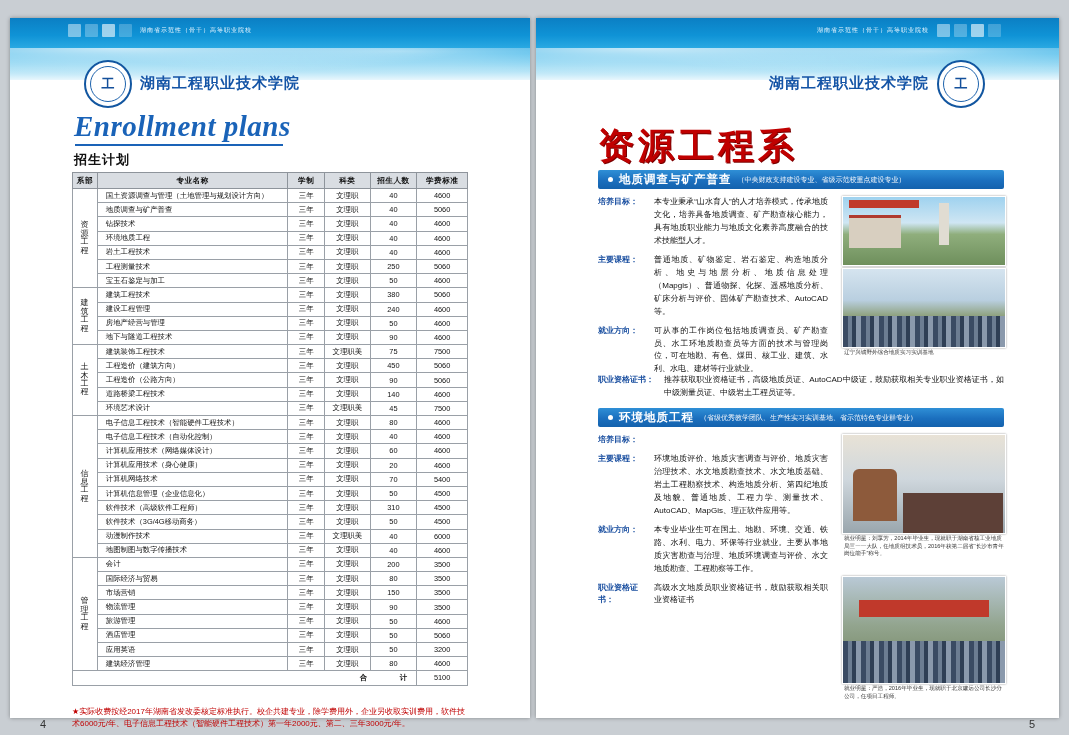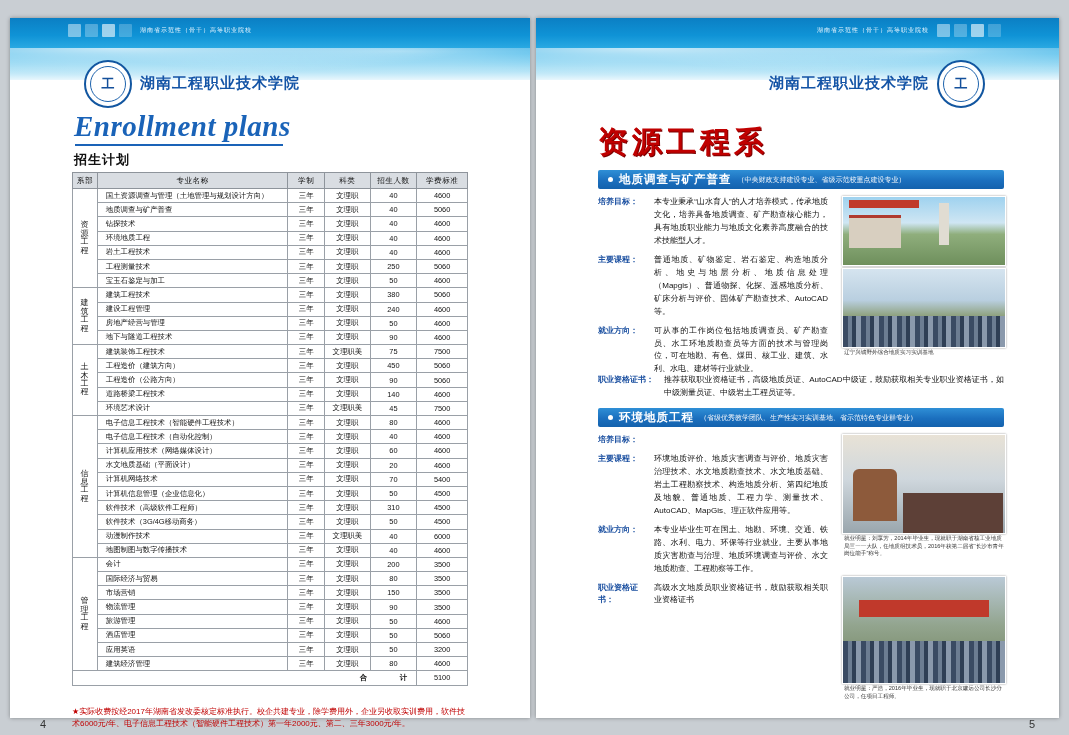--- a/index.html
+++ b/index.html
@@ -38,33 +38,33 @@
   .schoolname{position:absolute;top:56px;font-size:15px;font-weight:bold;color:#1454a6;letter-spacing:1px;}
 
   
   .enroll-title{position:absolute;left:64px;top:92px;font-family:"Liberation Serif",serif;
     font-style:italic;font-size:29px;color:#1a63b8;font-weight:bold;letter-spacing:.5px;}
   .enroll-title .ul{position:absolute;left:1px;top:34px;width:208px;height:2px;background:#1a63b8;}
   .enroll-sub{position:absolute;left:64px;top:133px;font-size:13px;font-weight:bold;color:#111;letter-spacing:1px;}
 
   table.plan{position:absolute;left:62px;top:154px;width:396px;border-collapse:collapse;
     font-size:7.4px;color:#111;}
-  table.plan th{background:#d9dde2;border:1px solid #8e949b;height:13px;font-weight:normal;
+  table.plan th{background:#d9dde2;border:1px solid #8e949b;height:13px;font-weight:bold;
     font-size:7.6px;text-align:center;letter-spacing:.5px;}
   table.plan td{border:1px solid #9aa0a7;height:13.2px;padding:0 3px;text-align:center;white-space:nowrap;}
   table.plan td.major{text-align:left;padding-left:8px;}
   table.plan td.dept{width:22px;padding:0;font-size:8px;line-height:1.05;letter-spacing:1px;}
   table.plan td.dept span{display:block;}
   table.plan td.total{text-align:right;font-weight:bold;letter-spacing:6px;}
   .note{position:absolute;left:62px;top:688px;width:398px;font-size:8px;color:#c00000;line-height:1.45;}
   .pg-left{position:absolute;left:30px;top:700px;font-size:11px;color:#333;}
   .pg-right{position:absolute;right:24px;top:700px;font-size:11px;color:#333;}
 
   
-  .dept-title{position:absolute;left:62px;top:104px;font-size:30px;font-weight:bold;color:#c00000;
+  .dept-title{position:absolute;left:62px;top:104px;font-size:36px;font-weight:bold;color:#c00000;
     font-family:"Liberation Serif",serif;letter-spacing:4px;
     text-shadow:1px 1px 0 #7a0000;text-align:center;}
   .secbar{position:absolute;height:19px;border-radius:2px;
     background:linear-gradient(180deg,#2f8fd6 0%,#1b6fbe 55%,#1462ad 100%);
     color:#fff;display:flex;align-items:center;padding-left:10px;box-sizing:border-box;}
   .secbar .nm{font-size:11.5px;font-weight:bold;letter-spacing:1px;}
   .secbar .sub{font-size:7px;margin-left:6px;opacity:.95;}
   .secbar .dot{width:5px;height:5px;background:#fff;border-radius:50%;margin-right:6px;}
 
   .blk{position:absolute;font-size:8px;color:#111;line-height:1.62;}
@@ -284,21 +284,21 @@
             <td>4600</td>
           </tr>
           <tr>
             <td class="major">计算机应用技术（网络媒体设计）</td>
             <td>三年</td>
             <td>文理职</td>
             <td>60</td>
             <td>4600</td>
           </tr>
           <tr>
-            <td class="major">水文地质基础（平面设计）</td>
+            <td class="major">计算机应用技术（身心健康）</td>
             <td>三年</td>
             <td>文理职</td>
             <td>20</td>
             <td>4600</td>
           </tr>
           <tr>
             <td class="major">计算机网络技术</td>
             <td>三年</td>
             <td>文理职</td>
             <td>70</td>

